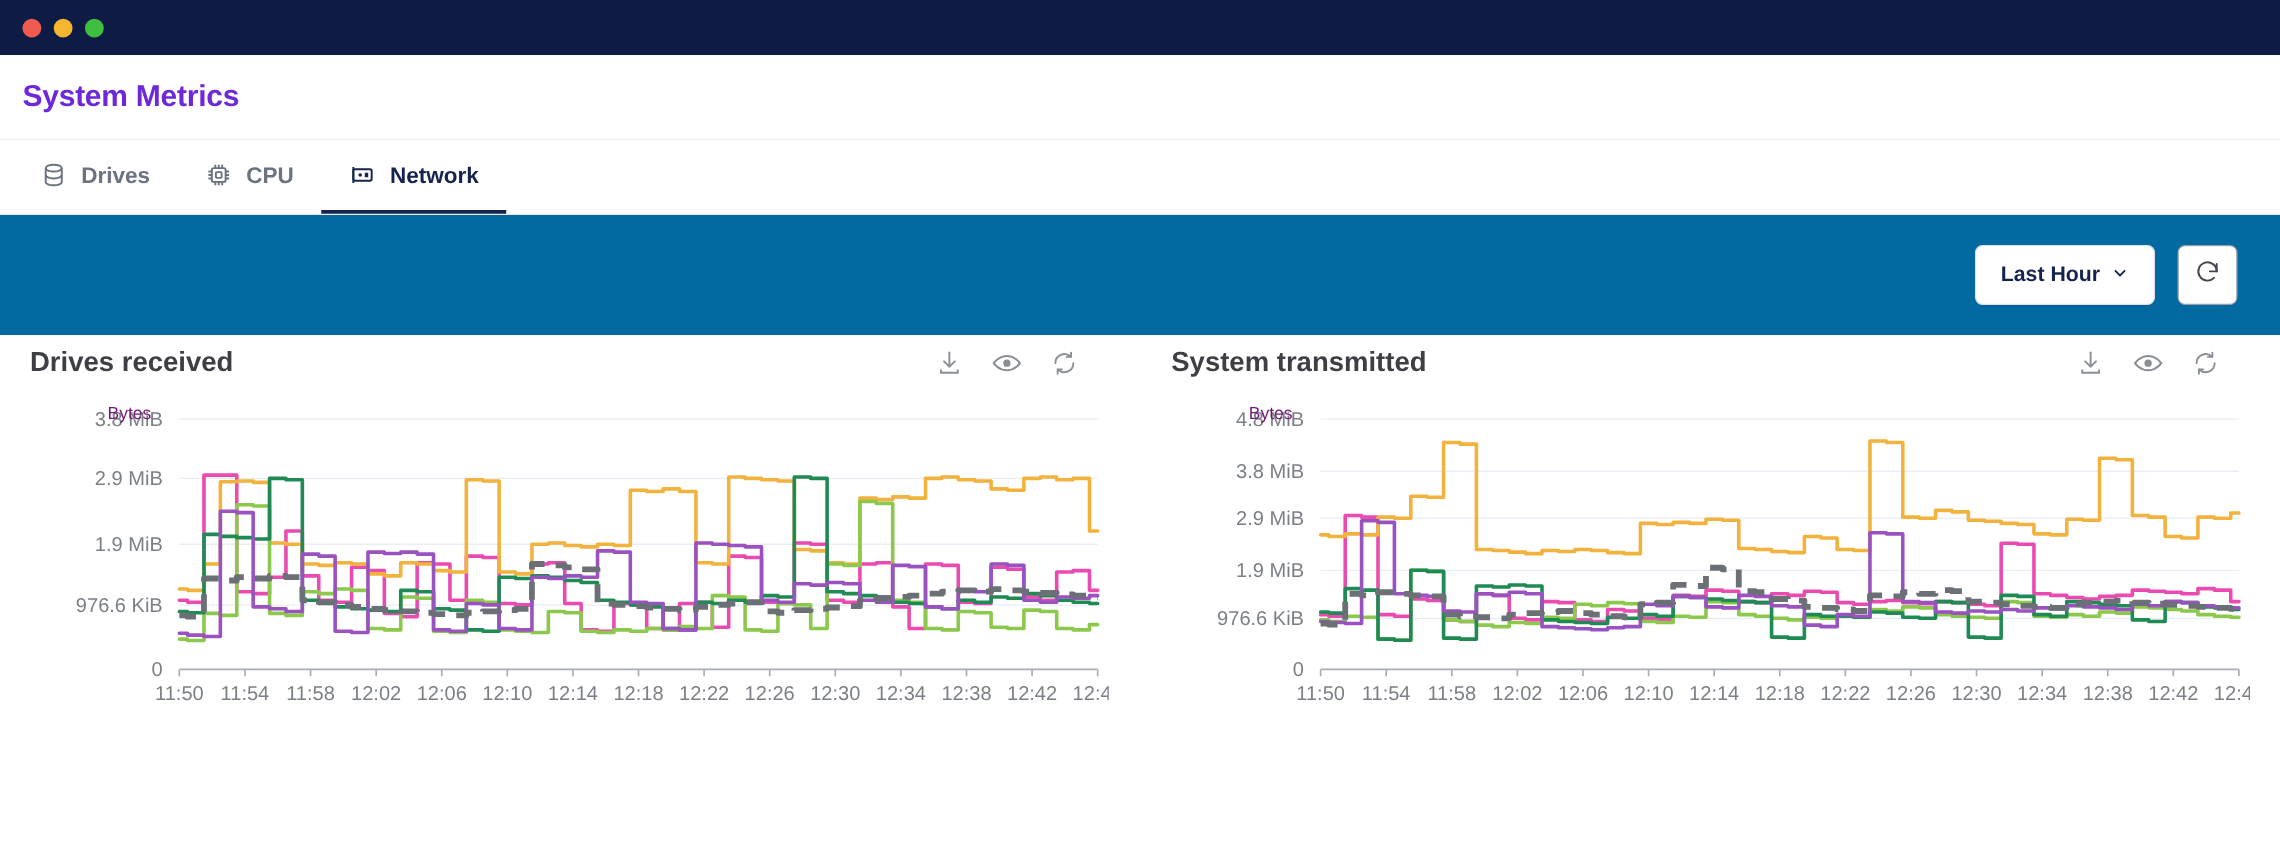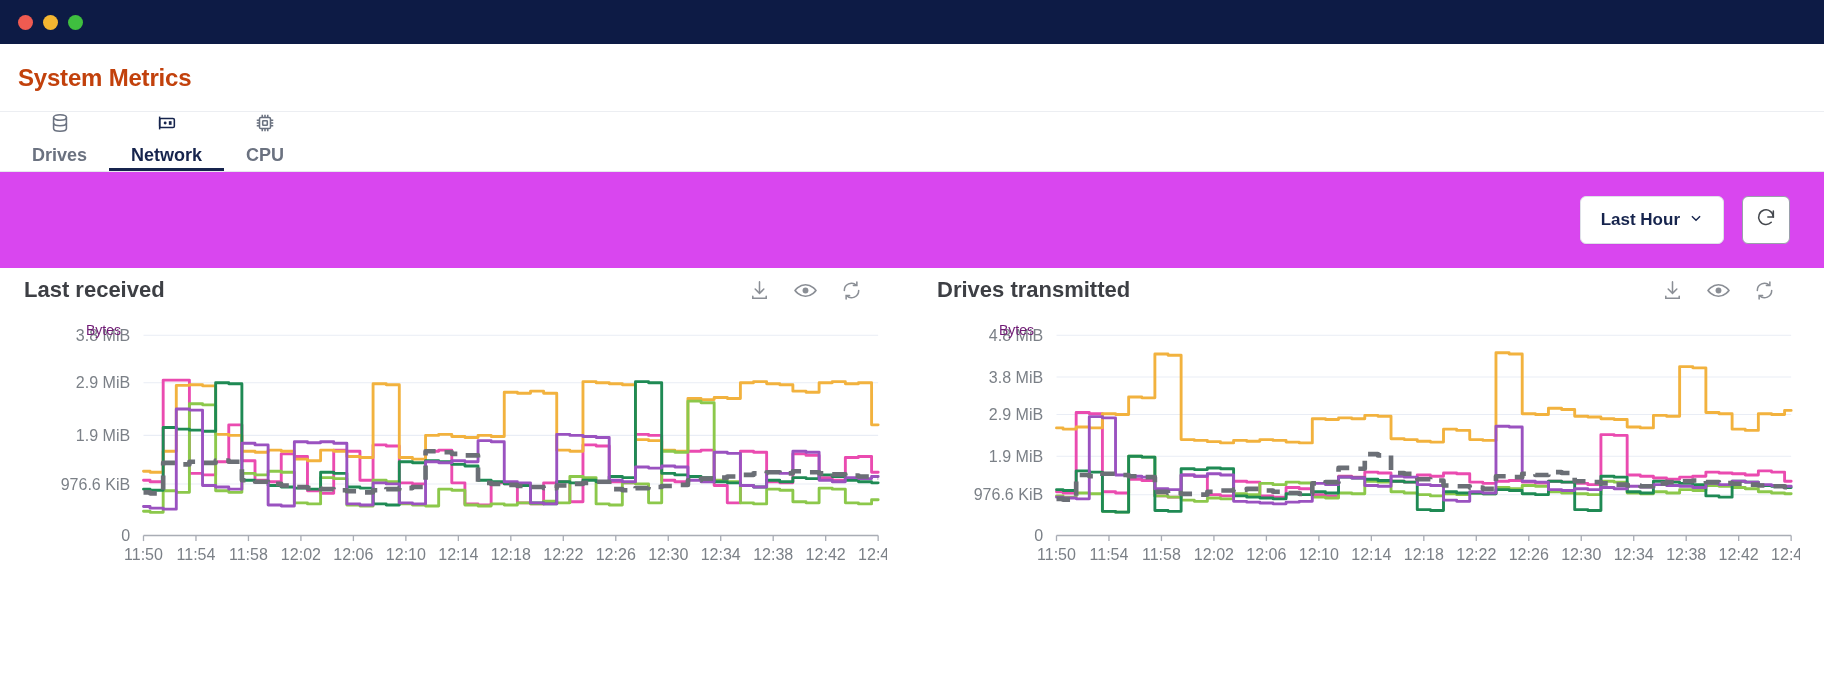--- a/index.html
+++ b/index.html
@@ -25,49 +25,49 @@
   
   .page-header {
     height: 68px; width: 100%;
     background: #fff;
     display: flex; align-items: center;
     padding: 0 18px;
     border-bottom: 1px solid #eceef2;
   }
   .page-title {
     font-size: 24px; font-weight: bold;
-    color: #c2410c; letter-spacing: -0.2px; text-align: right;
+    color: #6d28d9; letter-spacing: -0.2px; text-align: right;
   }
 
   
   .tabbar {
     height: 60px; width: 100%;
     background: #fff;
     display: flex; align-items: stretch;
     padding: 0 10px;
     border-bottom: 1px solid #e6e8ec;
   }
   .tab {
     display: flex; align-items: center; gap: 11px;
     padding: 0 22px;
     cursor: pointer;
     border-bottom: 3px solid transparent;
     color: #6b7280;
-    font-size: 18px; font-weight: bold; flex-direction: column;
+    font-size: 18px; font-weight: bold;
   }
   .tab.active { color: #16244d; border-bottom-color: #16244d; }
   .tab .ticon { display: flex; align-items: center; }
   .tab .ticon svg { display: block; }
 
   
   .toolbar {
     height: 96px; width: 100%;
     display: flex; align-items: center; justify-content: flex-end;
     padding: 0 34px; gap: 18px;
-    background: #d946ef;
+    background: #0369a1;
   }
   .time-select {
     height: 48px; min-width: 130px;
     background: #fff;
     border: 1px solid #dfe2e8;
     border-radius: 6px;
     display: flex; align-items: center; justify-content: center; gap: 9px;
     padding: 0 20px;
     font-size: 17px; font-weight: bold; color: #16244d;
     cursor: pointer;
@@ -129,43 +129,43 @@
     <span class="ticon">
       <svg width="22" height="22" viewBox="0 0 24 24" fill="none" stroke="#6b7280" stroke-width="1.7">
         <ellipse cx="12" cy="6" rx="7" ry="3"></ellipse>
         <path d="M5 6v12c0 1.7 3.1 3 7 3s7-1.3 7-3V6"></path>
         <path d="M5 12c0 1.7 3.1 3 7 3s7-1.3 7-3"></path>
       </svg>
     </span>
     <span>Drives</span>
   </div>
 
+  <div class="tab">
+    <span class="ticon">
+      <svg width="22" height="22" viewBox="0 0 24 24" fill="none" stroke="#6b7280" stroke-width="1.7">
+        <rect x="6" y="6" width="12" height="12" rx="1.5"></rect>
+        <rect x="9.5" y="9.5" width="5" height="5" rx="0.7"></rect>
+        <path d="M9 3v3M12 3v3M15 3v3M9 18v3M12 18v3M15 18v3M3 9h3M3 12h3M3 15h3M18 9h3M18 12h3M18 15h3"></path>
+      </svg>
+    </span>
+    <span>CPU</span>
+  </div>
+
   <div class="tab active">
     <span class="ticon">
       <svg width="22" height="22" viewBox="0 0 24 24" fill="none" stroke="#16244d" stroke-width="1.7">
         <rect x="4" y="7" width="16" height="10" rx="1.5"></rect>
         <path d="M4 5v14"></path>
         <circle cx="10" cy="12" r="1.6" fill="#16244d" stroke="none"></circle>
         <path d="M14 10h3v4h-3z" fill="#16244d" stroke="none"></path>
       </svg>
     </span>
     <span>Network</span>
   </div>
 
-  <div class="tab">
-    <span class="ticon">
-      <svg width="22" height="22" viewBox="0 0 24 24" fill="none" stroke="#6b7280" stroke-width="1.7">
-        <rect x="6" y="6" width="12" height="12" rx="1.5"></rect>
-        <rect x="9.5" y="9.5" width="5" height="5" rx="0.7"></rect>
-        <path d="M9 3v3M12 3v3M15 3v3M9 18v3M12 18v3M15 18v3M3 9h3M3 12h3M3 15h3M18 9h3M18 12h3M18 15h3"></path>
-      </svg>
-    </span>
-    <span>CPU</span>
-  </div>
-
 </div>
 
 <div class="toolbar">
   <div class="time-select">
     <span>Last Hour</span>
     <span>
       <svg width="14" height="14" viewBox="0 0 24 24" fill="none" stroke="#16244d" stroke-width="2.4">
         <path d="M5 9l7 7 7-7"></path>
       </svg>
     </span>
@@ -177,21 +177,21 @@
         <path d="M20 4.5V11h-6"></path>
       </svg>
     </span>
   </div>
 </div>
 
 <div class="charts">
 
   <div class="panel">
     <div class="panel-head">
-      <div class="panel-title">Last received</div>
+      <div class="panel-title">Drives received</div>
       <div class="panel-actions">
         <span class="pa-btn">
           <svg width="23" height="23" viewBox="0 0 24 24" fill="none" stroke="#8a8e95" stroke-width="1.6" stroke-linecap="round">
             <path d="M12 3v11"></path>
               <path d="M7.5 10.5L12 15l4.5-4.5"></path>
               <path d="M5 18v2h14v-2"></path>
           </svg>
         </span>
         <span class="pa-btn">
           <svg width="25" height="25" viewBox="0 0 24 24" fill="none" stroke="#8a8e95" stroke-width="1.6">
@@ -257,21 +257,21 @@
           <path d="M108.00,171.09 L113.93,171.09 L113.93,172.04 L119.86,172.04 L125.79,172.04 L125.79,152.51 L131.71,152.51 L137.64,152.51 L137.64,153.94 L143.57,153.94 L149.50,153.94 L149.50,73.92 L155.43,73.92 L161.36,73.92 L161.36,74.87 L167.29,74.87 L173.21,74.87 L173.21,152.51 L179.14,152.51 L185.07,152.51 L185.07,153.94 L191.00,153.94 L196.93,153.94 L196.93,136.79 L202.86,136.79 L208.79,136.79 L208.79,138.22 L214.71,138.22 L220.64,138.22 L220.64,134.89 L226.57,134.89 L232.50,134.89 L232.50,135.84 L238.43,135.84 L244.36,135.84 L244.36,163.47 L250.29,163.47 L256.21,163.47 L256.21,164.42 L262.14,164.42 L268.07,164.42 L268.07,140.61 L274.00,140.61 L279.93,140.61 L279.93,141.56 L285.86,141.56 L291.79,141.56 L291.79,165.37 L297.71,165.37 L303.64,165.37 L303.64,166.33 L309.57,166.33 L315.50,166.33 L315.50,142.99 L321.43,142.99 L327.36,142.99 L327.36,144.42 L333.29,144.42 L339.21,144.42 L339.21,164.42 L345.14,164.42 L351.07,164.42 L351.07,165.37 L357.00,165.37 L362.93,165.37 L362.93,166.33 L368.86,166.33 L374.79,166.33 L374.79,151.08 L380.71,151.08 L386.64,151.08 L386.64,152.04 L392.57,152.04 L398.50,152.04 L398.50,165.37 L404.43,165.37 L410.36,165.37 L410.36,166.33 L416.29,166.33 L422.21,166.33 L422.21,164.42 L428.14,164.42 L434.07,164.42 L434.07,165.37 L440.00,165.37 L445.93,165.37 L445.93,163.47 L451.86,163.47 L457.79,163.47 L457.79,164.42 L463.71,164.42 L469.64,164.42 L469.64,162.04 L475.57,162.04 L481.50,162.04 L481.50,163.47 L487.43,163.47 L493.36,163.47 L493.36,139.65 L499.29,139.65 L505.21,139.65 L505.21,140.61 L511.14,140.61 L517.07,140.61 L517.07,164.42 L523.00,164.42 L528.93,164.42 L528.93,165.37 L534.86,165.37 L540.79,165.37 L540.79,145.37 L546.71,145.37 L552.64,145.37 L552.64,146.32 L558.57,146.32 L564.50,146.32 L564.50,163.47 L570.43,163.47 L576.36,163.47 L576.36,116.79 L582.29,116.79 L588.21,116.79 L588.21,117.74 L594.14,117.74 L600.07,117.74 L600.07,71.54 L606.00,71.54 L611.93,71.54 L611.93,72.97 L617.86,72.97 L623.79,72.97 L623.79,142.99 L629.71,142.99 L635.64,142.99 L635.64,144.42 L641.57,144.42 L647.50,144.42 L647.50,163.47 L653.43,163.47 L659.36,163.47 L659.36,164.42 L665.29,164.42 L671.21,164.42 L671.21,151.08 L677.14,151.08 L683.07,151.08 L683.07,152.04 L689.00,152.04 L694.93,152.04 L694.93,162.52 L700.86,162.52 L706.79,162.52 L706.79,163.47 L712.71,163.47 L718.64,163.47 L718.64,150.13 L724.57,150.13 L730.50,150.13 L730.50,151.08 L736.43,151.08 L742.36,151.08 L742.36,163.47 L748.29,163.47 L754.21,163.47 L754.21,164.42 L760.14,164.42 L766.07,164.42 L766.07,160.61 L772.00,160.61" stroke="#8cc84b" class="series"></path>
           <path d="M108.00,151.08 L113.93,151.08 L113.93,152.04 L119.86,152.04 L125.79,152.04 L125.79,95.36 L131.71,95.36 L137.64,95.36 L137.64,96.78 L143.57,96.78 L149.50,96.78 L149.50,97.74 L155.43,97.74 L161.36,97.74 L161.36,98.69 L167.29,98.69 L173.21,98.69 L173.21,54.87 L179.14,54.87 L185.07,54.87 L185.07,55.82 L191.00,55.82 L196.93,55.82 L196.93,142.99 L202.86,142.99 L208.79,142.99 L208.79,144.42 L214.71,144.42 L220.64,144.42 L220.64,147.75 L226.57,147.75 L232.50,147.75 L232.50,149.18 L238.43,149.18 L244.36,149.18 L244.36,150.13 L250.29,150.13 L256.21,150.13 L256.21,151.08 L262.14,151.08 L268.07,151.08 L268.07,135.84 L274.00,135.84 L279.93,135.84 L279.93,136.79 L285.86,136.79 L291.79,136.79 L291.79,149.18 L297.71,149.18 L303.64,149.18 L303.64,150.13 L309.57,150.13 L315.50,150.13 L315.50,164.42 L321.43,164.42 L327.36,164.42 L327.36,165.37 L333.29,165.37 L339.21,165.37 L339.21,126.32 L345.14,126.32 L351.07,126.32 L351.07,127.27 L357.00,127.27 L362.93,127.27 L362.93,125.36 L368.86,125.36 L374.79,125.36 L374.79,126.32 L380.71,126.32 L386.64,126.32 L386.64,128.70 L392.57,128.70 L398.50,128.70 L398.50,130.13 L404.43,130.13 L410.36,130.13 L410.36,142.99 L416.29,142.99 L422.21,142.99 L422.21,144.42 L428.14,144.42 L434.07,144.42 L434.07,146.32 L440.00,146.32 L445.93,146.32 L445.93,147.75 L451.86,147.75 L457.79,147.75 L457.79,163.47 L463.71,163.47 L469.64,163.47 L469.64,164.42 L475.57,164.42 L481.50,164.42 L481.50,144.42 L487.43,144.42 L493.36,144.42 L493.36,145.37 L499.29,145.37 L505.21,145.37 L505.21,142.99 L511.14,142.99 L517.07,142.99 L517.07,144.42 L523.00,144.42 L528.93,144.42 L528.93,139.65 L534.86,139.65 L540.79,139.65 L540.79,140.61 L546.71,140.61 L552.64,140.61 L552.64,53.92 L558.57,53.92 L564.50,53.92 L564.50,54.87 L570.43,54.87 L576.36,54.87 L576.36,136.79 L582.29,136.79 L588.21,136.79 L588.21,138.22 L594.14,138.22 L600.07,138.22 L600.07,139.65 L606.00,139.65 L611.93,139.65 L611.93,140.61 L617.86,140.61 L623.79,140.61 L623.79,144.42 L629.71,144.42 L635.64,144.42 L635.64,145.37 L641.57,145.37 L647.50,145.37 L647.50,147.75 L653.43,147.75 L659.36,147.75 L659.36,149.18 L665.29,149.18 L671.21,149.18 L671.21,142.99 L677.14,142.99 L683.07,142.99 L683.07,144.42 L689.00,144.42 L694.93,144.42 L694.93,140.61 L700.86,140.61 L706.79,140.61 L706.79,141.56 L712.71,141.56 L718.64,141.56 L718.64,138.22 L724.57,138.22 L730.50,138.22 L730.50,139.65 L736.43,139.65 L742.36,139.65 L742.36,142.99 L748.29,142.99 L754.21,142.99 L754.21,144.42 L760.14,144.42 L766.07,144.42 L766.07,145.37 L772.00,145.37" stroke="#1f8a54" class="series"></path>
           <path d="M108.00,166.80 L113.93,166.80 L113.93,168.23 L119.86,168.23 L125.79,168.23 L125.79,169.18 L131.71,169.18 L137.64,169.18 L137.64,78.68 L143.57,78.68 L149.50,78.68 L149.50,79.64 L155.43,79.64 L161.36,79.64 L161.36,147.75 L167.29,147.75 L173.21,147.75 L173.21,149.18 L179.14,149.18 L185.07,149.18 L185.07,151.08 L191.00,151.08 L196.93,151.08 L196.93,109.64 L202.86,109.64 L208.79,109.64 L208.79,111.07 L214.71,111.07 L220.64,111.07 L220.64,165.37 L226.57,165.37 L232.50,165.37 L232.50,166.33 L238.43,166.33 L244.36,166.33 L244.36,108.22 L250.29,108.22 L256.21,108.22 L256.21,109.17 L262.14,109.17 L268.07,109.17 L268.07,108.22 L274.00,108.22 L279.93,108.22 L279.93,109.64 L285.86,109.64 L291.79,109.64 L291.79,164.42 L297.71,164.42 L303.64,164.42 L303.64,165.37 L309.57,165.37 L315.50,165.37 L315.50,145.37 L321.43,145.37 L327.36,145.37 L327.36,146.32 L333.29,146.32 L339.21,146.32 L339.21,163.47 L345.14,163.47 L351.07,163.47 L351.07,164.42 L357.00,164.42 L362.93,164.42 L362.93,126.32 L368.86,126.32 L374.79,126.32 L374.79,127.27 L380.71,127.27 L386.64,127.27 L386.64,125.36 L392.57,125.36 L398.50,125.36 L398.50,126.32 L404.43,126.32 L410.36,126.32 L410.36,107.26 L416.29,107.26 L422.21,107.26 L422.21,108.22 L428.14,108.22 L434.07,108.22 L434.07,144.42 L440.00,144.42 L445.93,144.42 L445.93,145.37 L451.86,145.37 L457.79,145.37 L457.79,163.47 L463.71,163.47 L469.64,163.47 L469.64,164.42 L475.57,164.42 L481.50,164.42 L481.50,101.55 L487.43,101.55 L493.36,101.55 L493.36,102.50 L499.29,102.50 L505.21,102.50 L505.21,103.45 L511.14,103.45 L517.07,103.45 L517.07,104.41 L523.00,104.41 L528.93,104.41 L528.93,142.99 L534.86,142.99 L540.79,142.99 L540.79,144.42 L546.71,144.42 L552.64,144.42 L552.64,131.08 L558.57,131.08 L564.50,131.08 L564.50,132.03 L570.43,132.03 L576.36,132.03 L576.36,130.13 L582.29,130.13 L588.21,130.13 L588.21,131.08 L594.14,131.08 L600.07,131.08 L600.07,142.99 L606.00,142.99 L611.93,142.99 L611.93,144.42 L617.86,144.42 L623.79,144.42 L623.79,117.74 L629.71,117.74 L635.64,117.74 L635.64,118.69 L641.57,118.69 L647.50,118.69 L647.50,147.75 L653.43,147.75 L659.36,147.75 L659.36,149.18 L665.29,149.18 L671.21,149.18 L671.21,135.84 L677.14,135.84 L683.07,135.84 L683.07,136.79 L689.00,136.79 L694.93,136.79 L694.93,116.79 L700.86,116.79 L706.79,116.79 L706.79,117.74 L712.71,117.74 L718.64,117.74 L718.64,142.99 L724.57,142.99 L730.50,142.99 L730.50,144.42 L736.43,144.42 L742.36,144.42 L742.36,140.61 L748.29,140.61 L754.21,140.61 L754.21,141.56 L760.14,141.56 L766.07,141.56 L766.07,139.65 L772.00,139.65" stroke="#9a52c0" class="series"></path>
           <path d="M108.00,153.94 L113.93,153.94 L113.93,154.89 L119.86,154.89 L125.79,154.89 L125.79,127.27 L131.71,127.27 L137.64,127.27 L137.64,128.70 L143.57,128.70 L149.50,128.70 L149.50,126.32 L155.43,126.32 L161.36,126.32 L161.36,127.27 L167.29,127.27 L173.21,127.27 L173.21,125.36 L179.14,125.36 L185.07,125.36 L185.07,126.32 L191.00,126.32 L196.93,126.32 L196.93,142.99 L202.86,142.99 L208.79,142.99 L208.79,144.42 L214.71,144.42 L220.64,144.42 L220.64,146.32 L226.57,146.32 L232.50,146.32 L232.50,147.75 L238.43,147.75 L244.36,147.75 L244.36,149.18 L250.29,149.18 L256.21,149.18 L256.21,150.13 L262.14,150.13 L268.07,150.13 L268.07,151.08 L274.00,151.08 L279.93,151.08 L279.93,152.04 L285.86,152.04 L291.79,152.04 L291.79,152.99 L297.71,152.99 L303.64,152.99 L303.64,153.94 L309.57,153.94 L315.50,153.94 L315.50,152.04 L321.43,152.04 L327.36,152.04 L327.36,151.08 L333.29,151.08 L339.21,151.08 L339.21,150.13 L345.14,150.13 L351.07,150.13 L351.07,149.18 L357.00,149.18 L362.93,149.18 L362.93,116.79 L368.86,116.79 L374.79,116.79 L374.79,117.74 L380.71,117.74 L386.64,117.74 L386.64,119.17 L392.57,119.17 L398.50,119.17 L398.50,120.60 L404.43,120.60 L410.36,120.60 L410.36,145.37 L416.29,145.37 L422.21,145.37 L422.21,146.32 L428.14,146.32 L434.07,146.32 L434.07,147.27 L440.00,147.27 L445.93,147.27 L445.93,148.23 L451.86,148.23 L457.79,148.23 L457.79,149.18 L463.71,149.18 L469.64,149.18 L469.64,150.13 L475.57,150.13 L481.50,150.13 L481.50,147.75 L487.43,147.75 L493.36,147.75 L493.36,146.32 L499.29,146.32 L505.21,146.32 L505.21,145.37 L511.14,145.37 L517.07,145.37 L517.07,144.42 L523.00,144.42 L528.93,144.42 L528.93,151.08 L534.86,151.08 L540.79,151.08 L540.79,152.04 L546.71,152.04 L552.64,152.04 L552.64,150.13 L558.57,150.13 L564.50,150.13 L564.50,149.18 L570.43,149.18 L576.36,149.18 L576.36,148.23 L582.29,148.23 L588.21,148.23 L588.21,147.27 L594.14,147.27 L600.07,147.27 L600.07,142.99 L606.00,142.99 L611.93,142.99 L611.93,141.56 L617.86,141.56 L623.79,141.56 L623.79,140.61 L629.71,140.61 L635.64,140.61 L635.64,139.65 L641.57,139.65 L647.50,139.65 L647.50,138.22 L653.43,138.22 L659.36,138.22 L659.36,136.79 L665.29,136.79 L671.21,136.79 L671.21,135.84 L677.14,135.84 L683.07,135.84 L683.07,136.79 L689.00,136.79 L694.93,136.79 L694.93,134.89 L700.86,134.89 L706.79,134.89 L706.79,135.84 L712.71,135.84 L718.64,135.84 L718.64,136.79 L724.57,136.79 L730.50,136.79 L730.50,137.75 L736.43,137.75 L742.36,137.75 L742.36,138.70 L748.29,138.70 L754.21,138.70 L754.21,139.65 L760.14,139.65 L766.07,139.65 L766.07,140.61 L772.00,140.61" stroke="#6b6f76" class="series dashed"></path>
         </svg>
     </div>
   </div>
 
   <div class="panel">
     <div class="panel-head">
-      <div class="panel-title">Drives transmitted</div>
+      <div class="panel-title">System transmitted</div>
       <div class="panel-actions">
         <span class="pa-btn">
           <svg width="23" height="23" viewBox="0 0 24 24" fill="none" stroke="#8a8e95" stroke-width="1.6" stroke-linecap="round">
             <path d="M12 3v11"></path>
               <path d="M7.5 10.5L12 15l4.5-4.5"></path>
               <path d="M5 18v2h14v-2"></path>
           </svg>
         </span>
         <span class="pa-btn">
           <svg width="25" height="25" viewBox="0 0 24 24" fill="none" stroke="#8a8e95" stroke-width="1.6">

